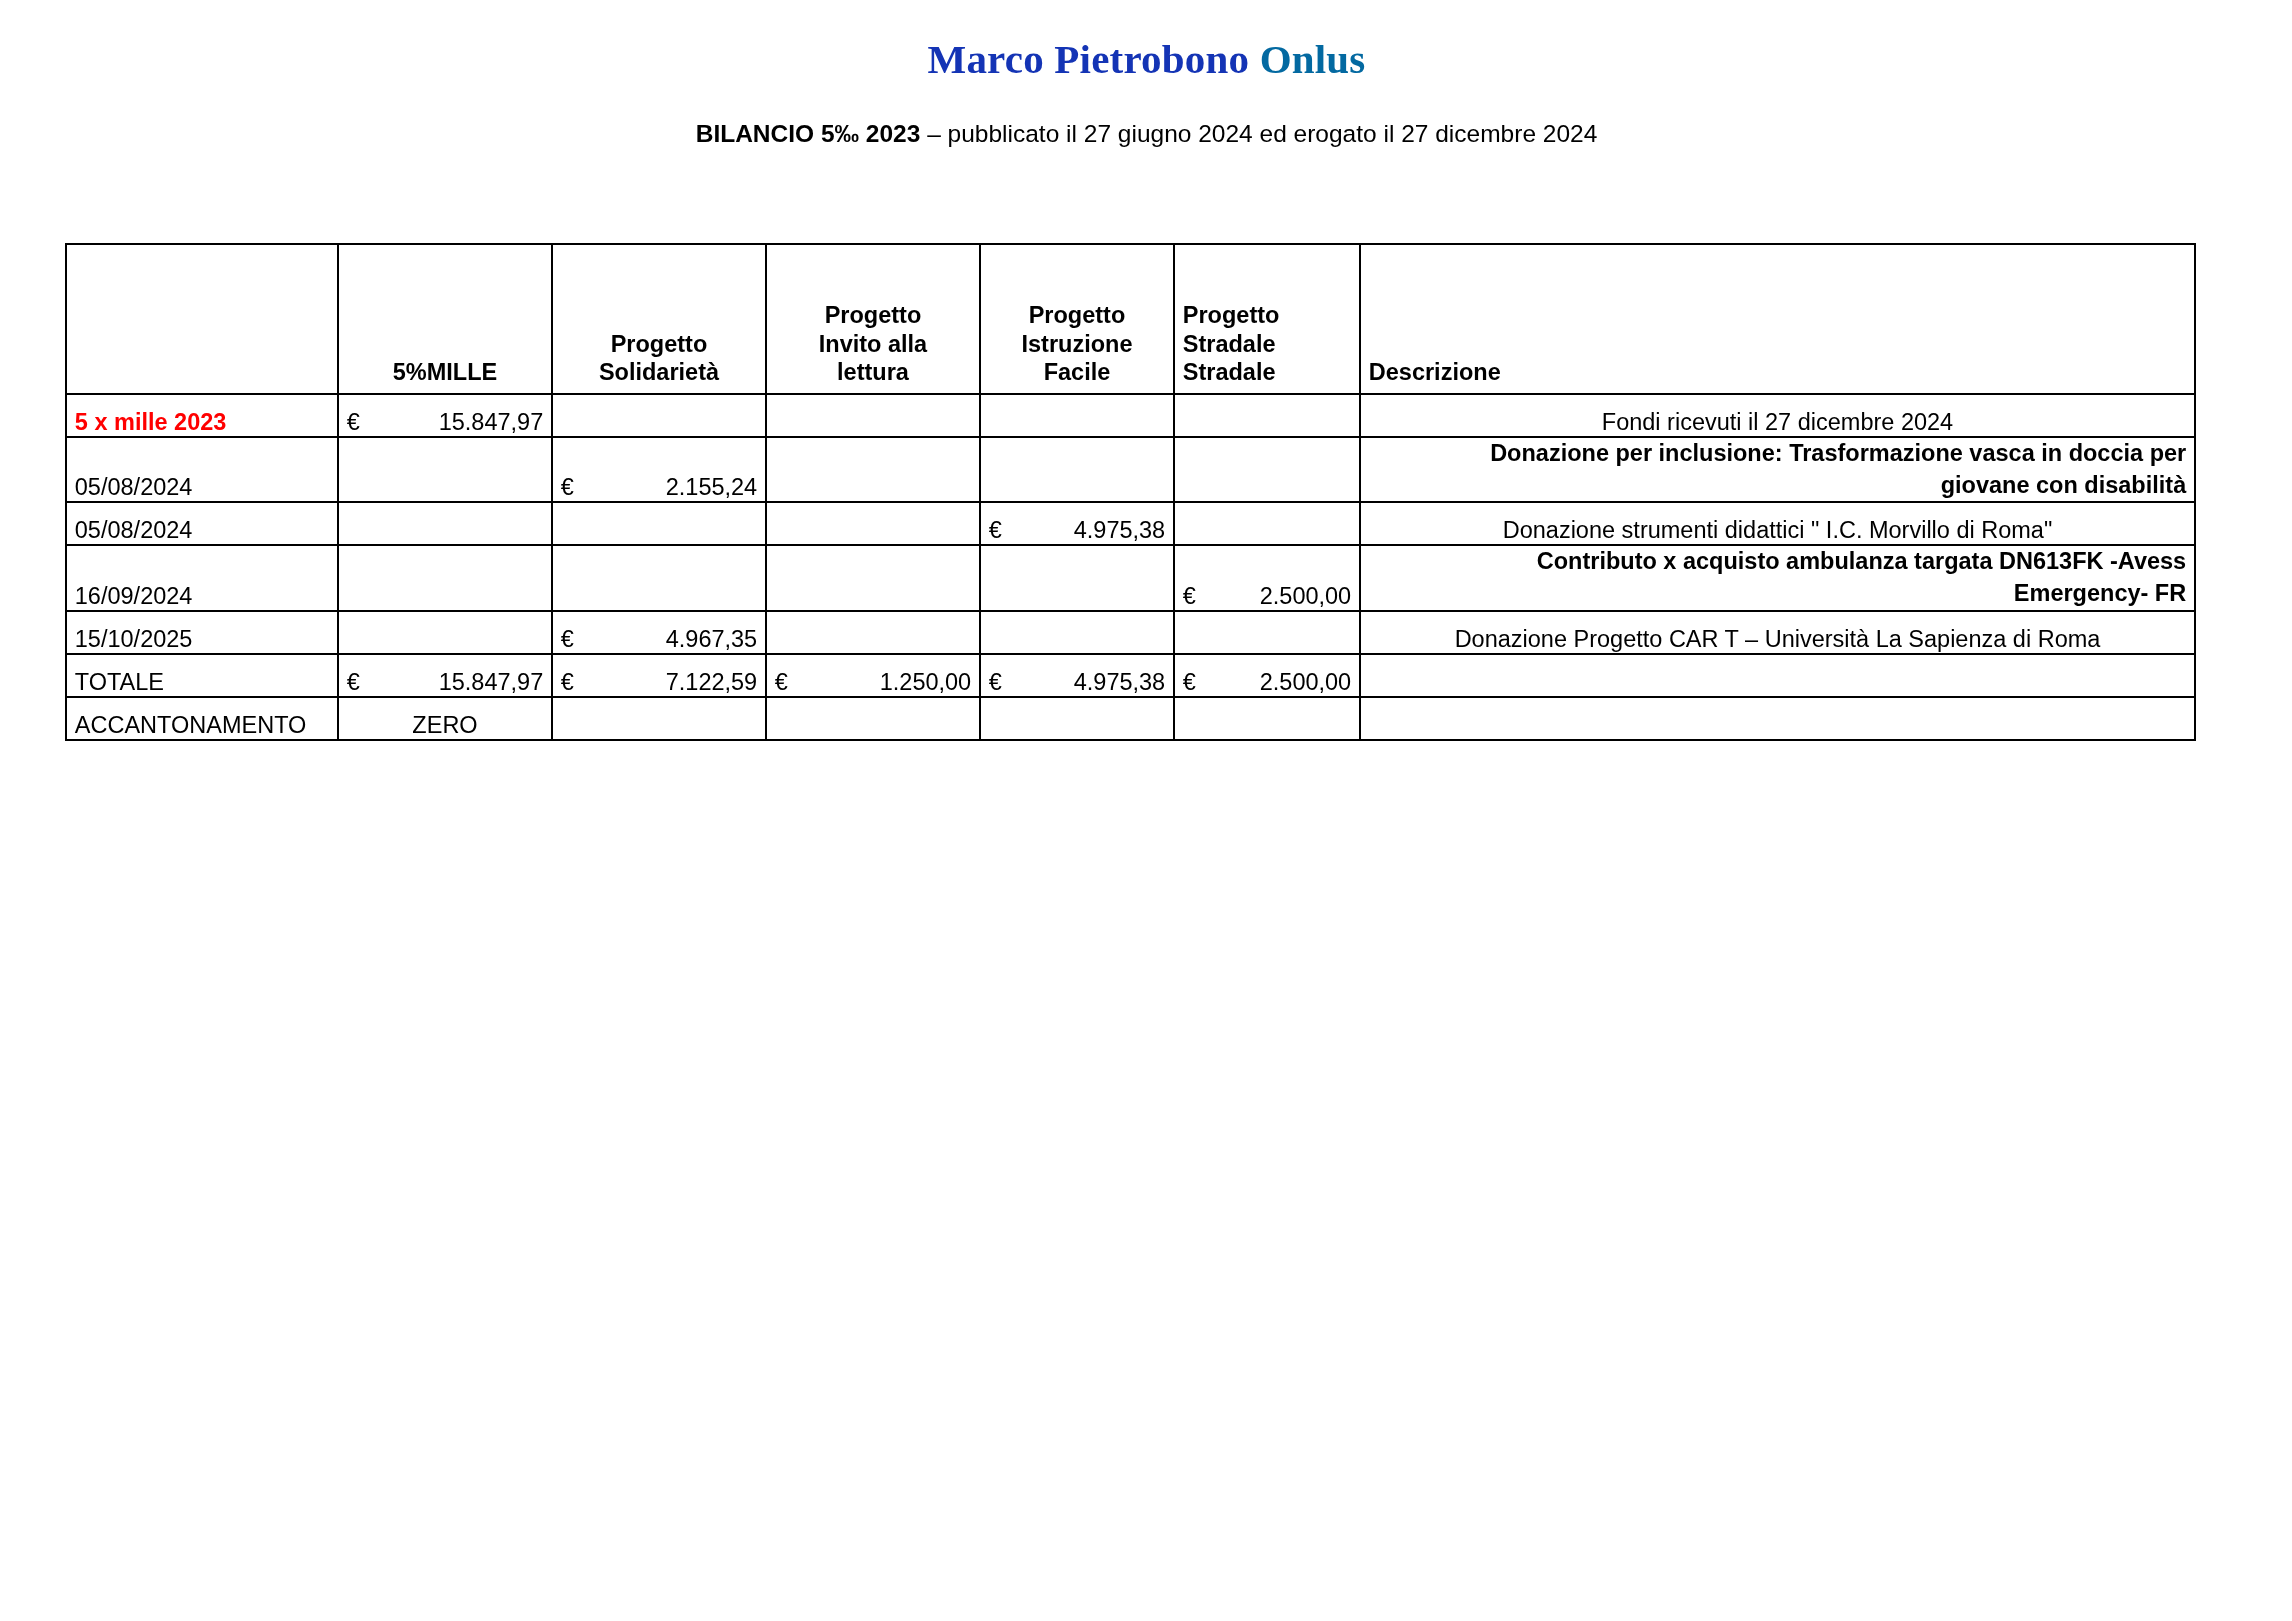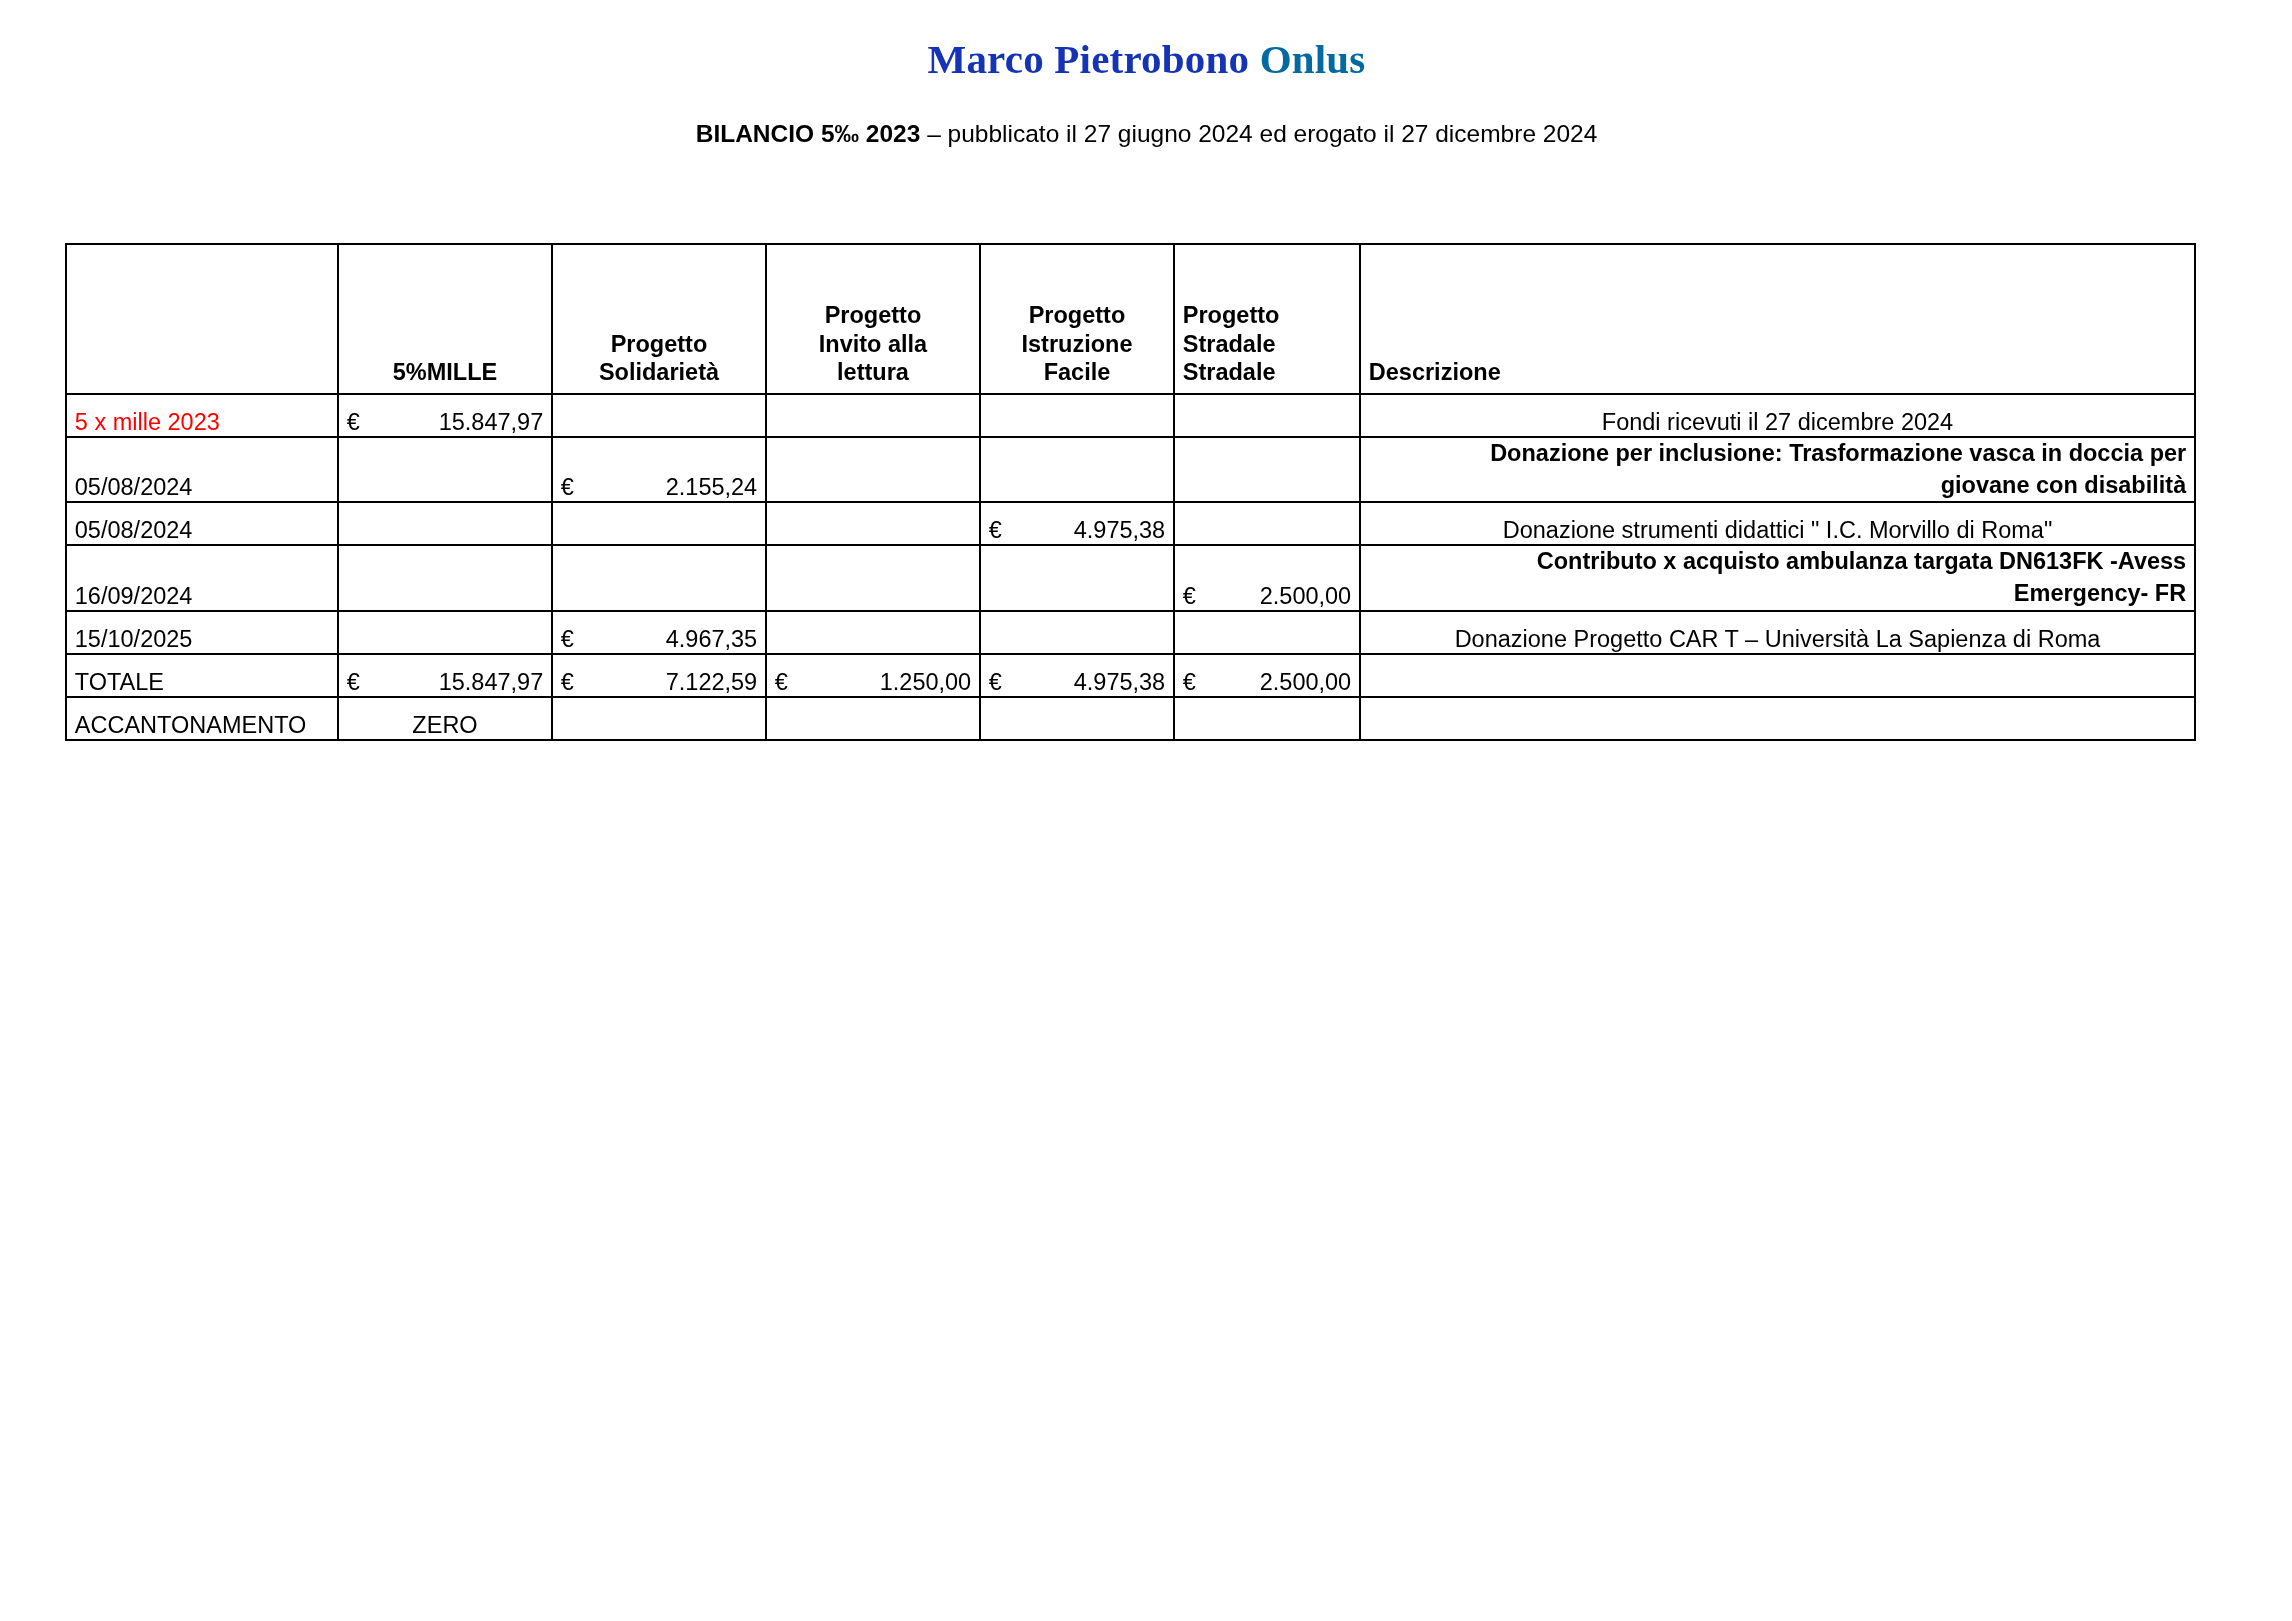--- a/index.html
+++ b/index.html
@@ -93,21 +93,21 @@
 
   .money {
     display: flex;
     justify-content: space-between;
     align-items: baseline;
     width: 100%;
   }
   .money .sym { padding-right: 5.9px; }
   .money .amt { white-space: nowrap; }
 
-  .red-bold { color: #FF0000; font-weight: normal; }
+  .red-bold { color: #FF0000; font-weight: bold; }
 
   .r-tall-1 td { height: 57px; }
   .r-tall-2 td { height: 82px; }
 
   .accant-label { vertical-align: bottom; padding-bottom: 5.9px; }
   .accant-value { text-align: center; vertical-align: bottom; padding-bottom: 5.9px; }
   td.blank-noborder { border: none; }
 </style>
 </head>
 <body>

